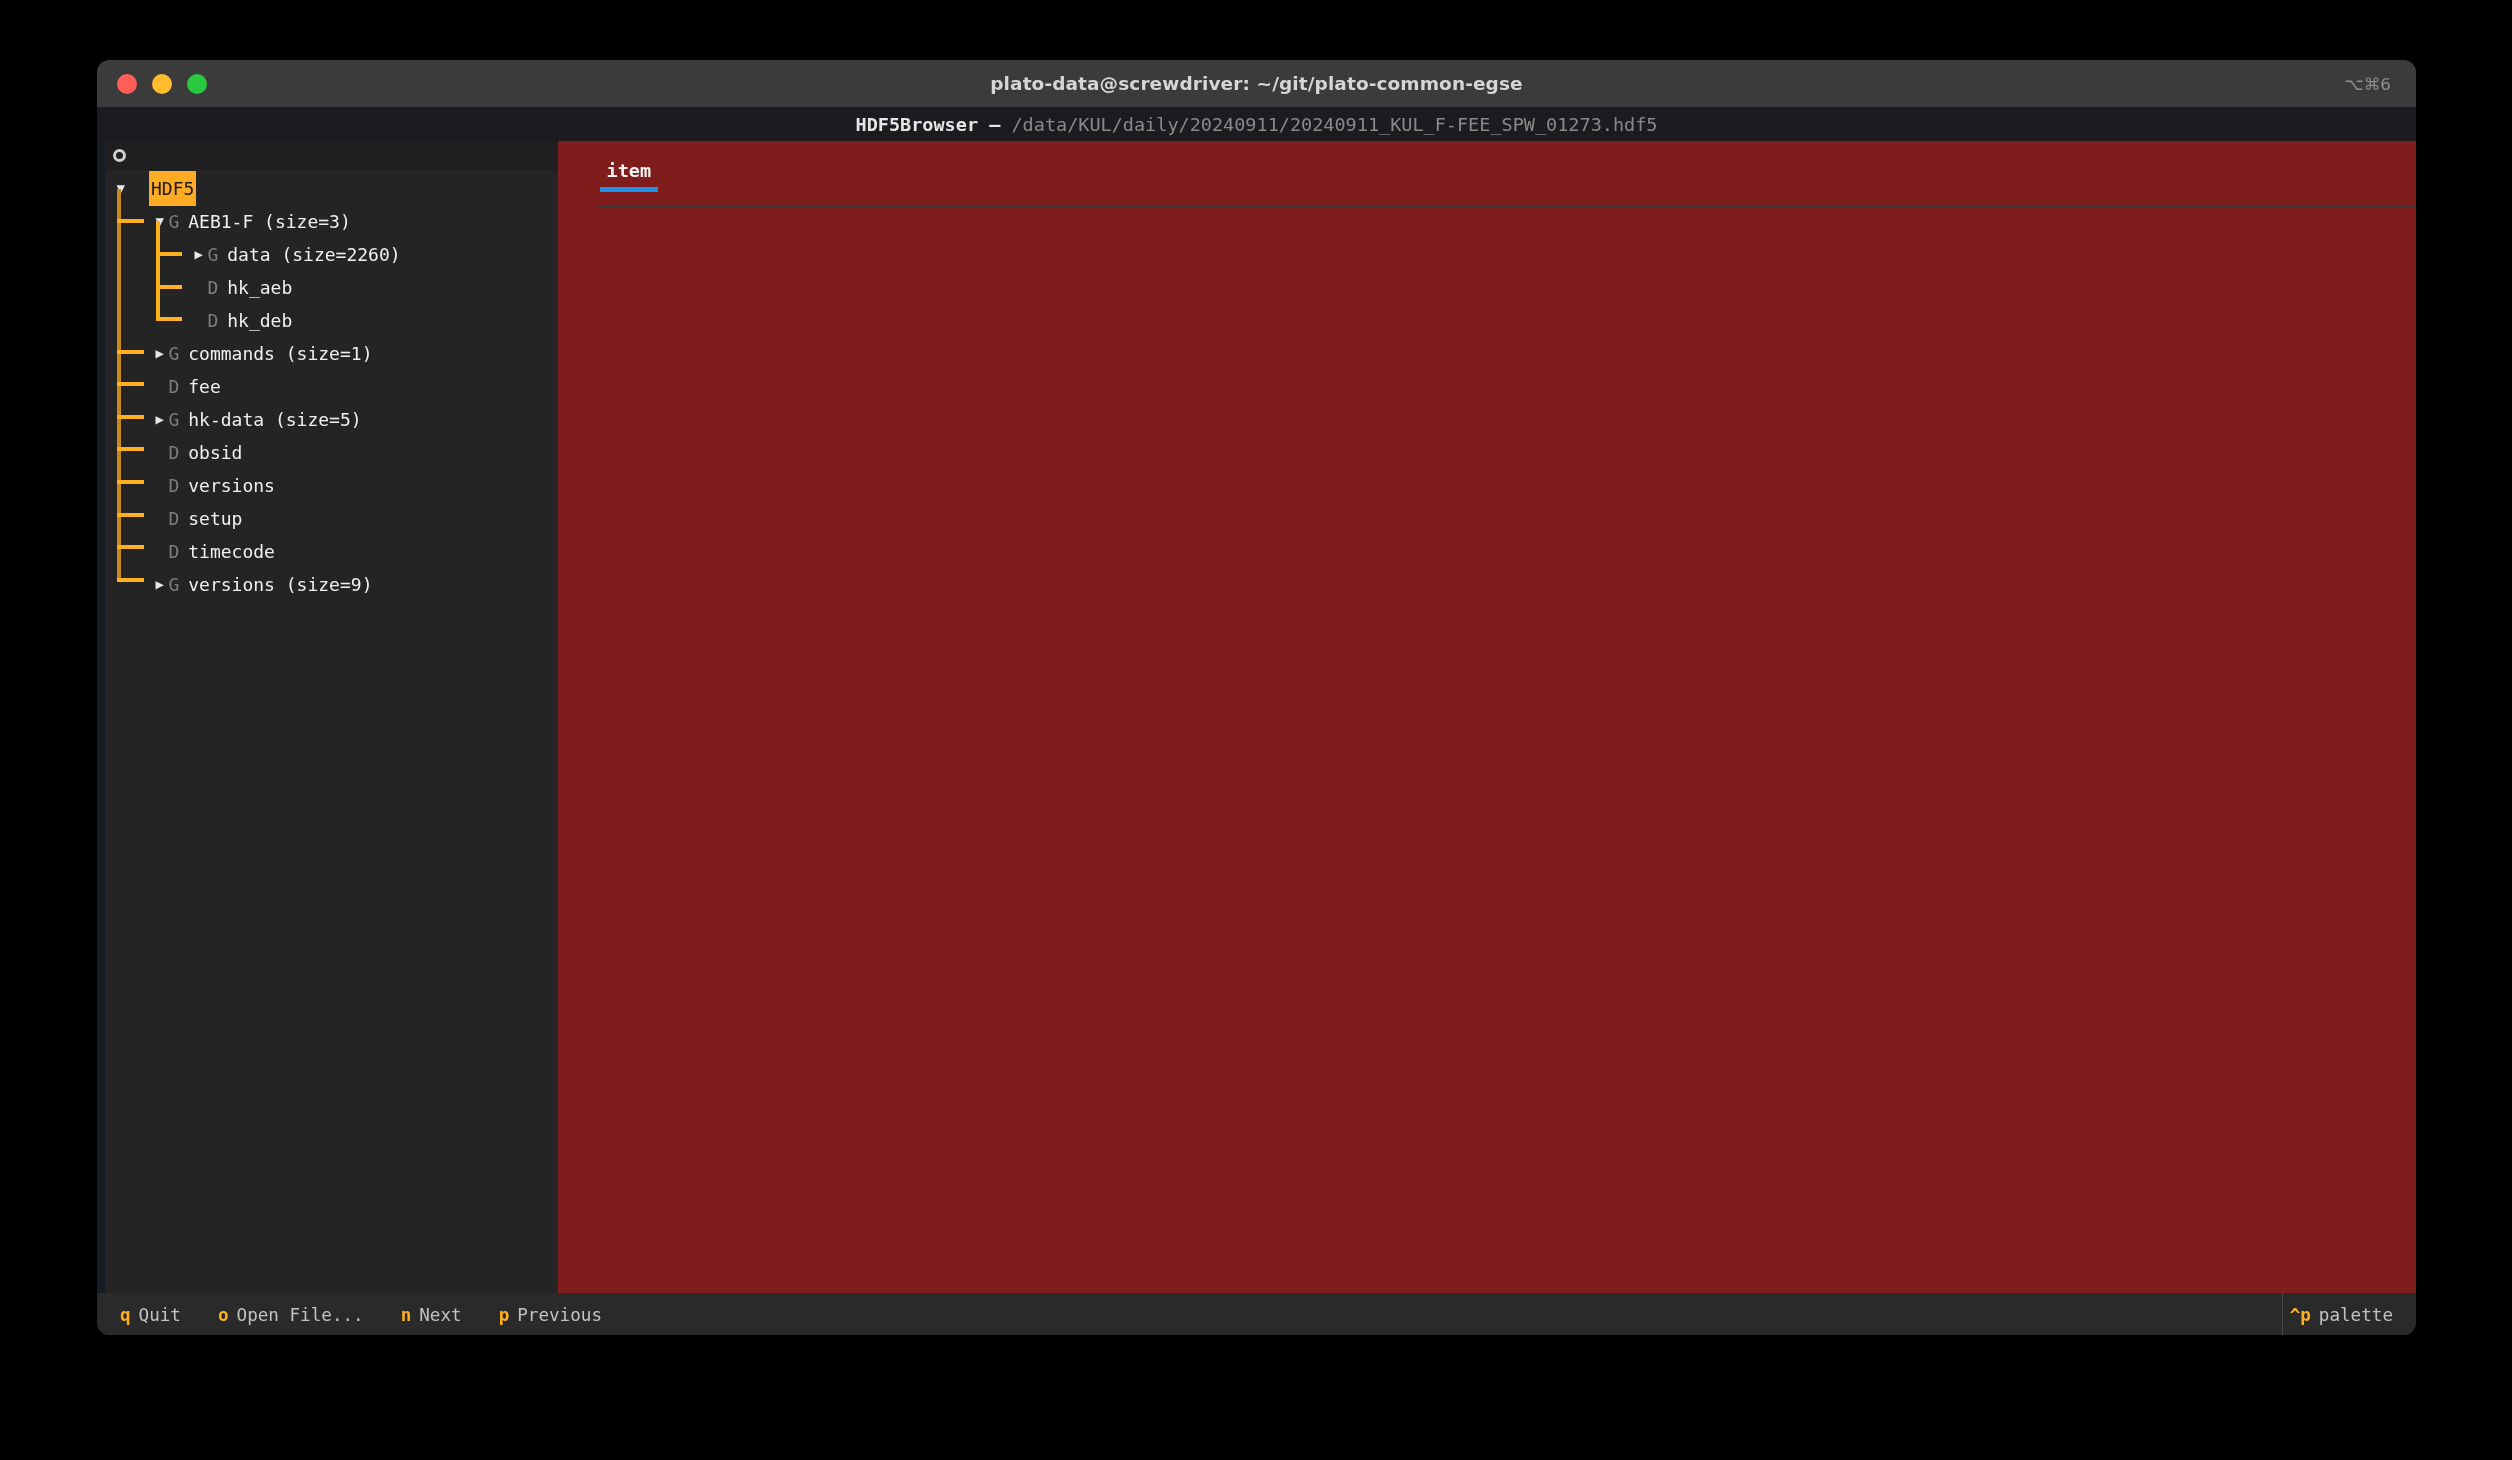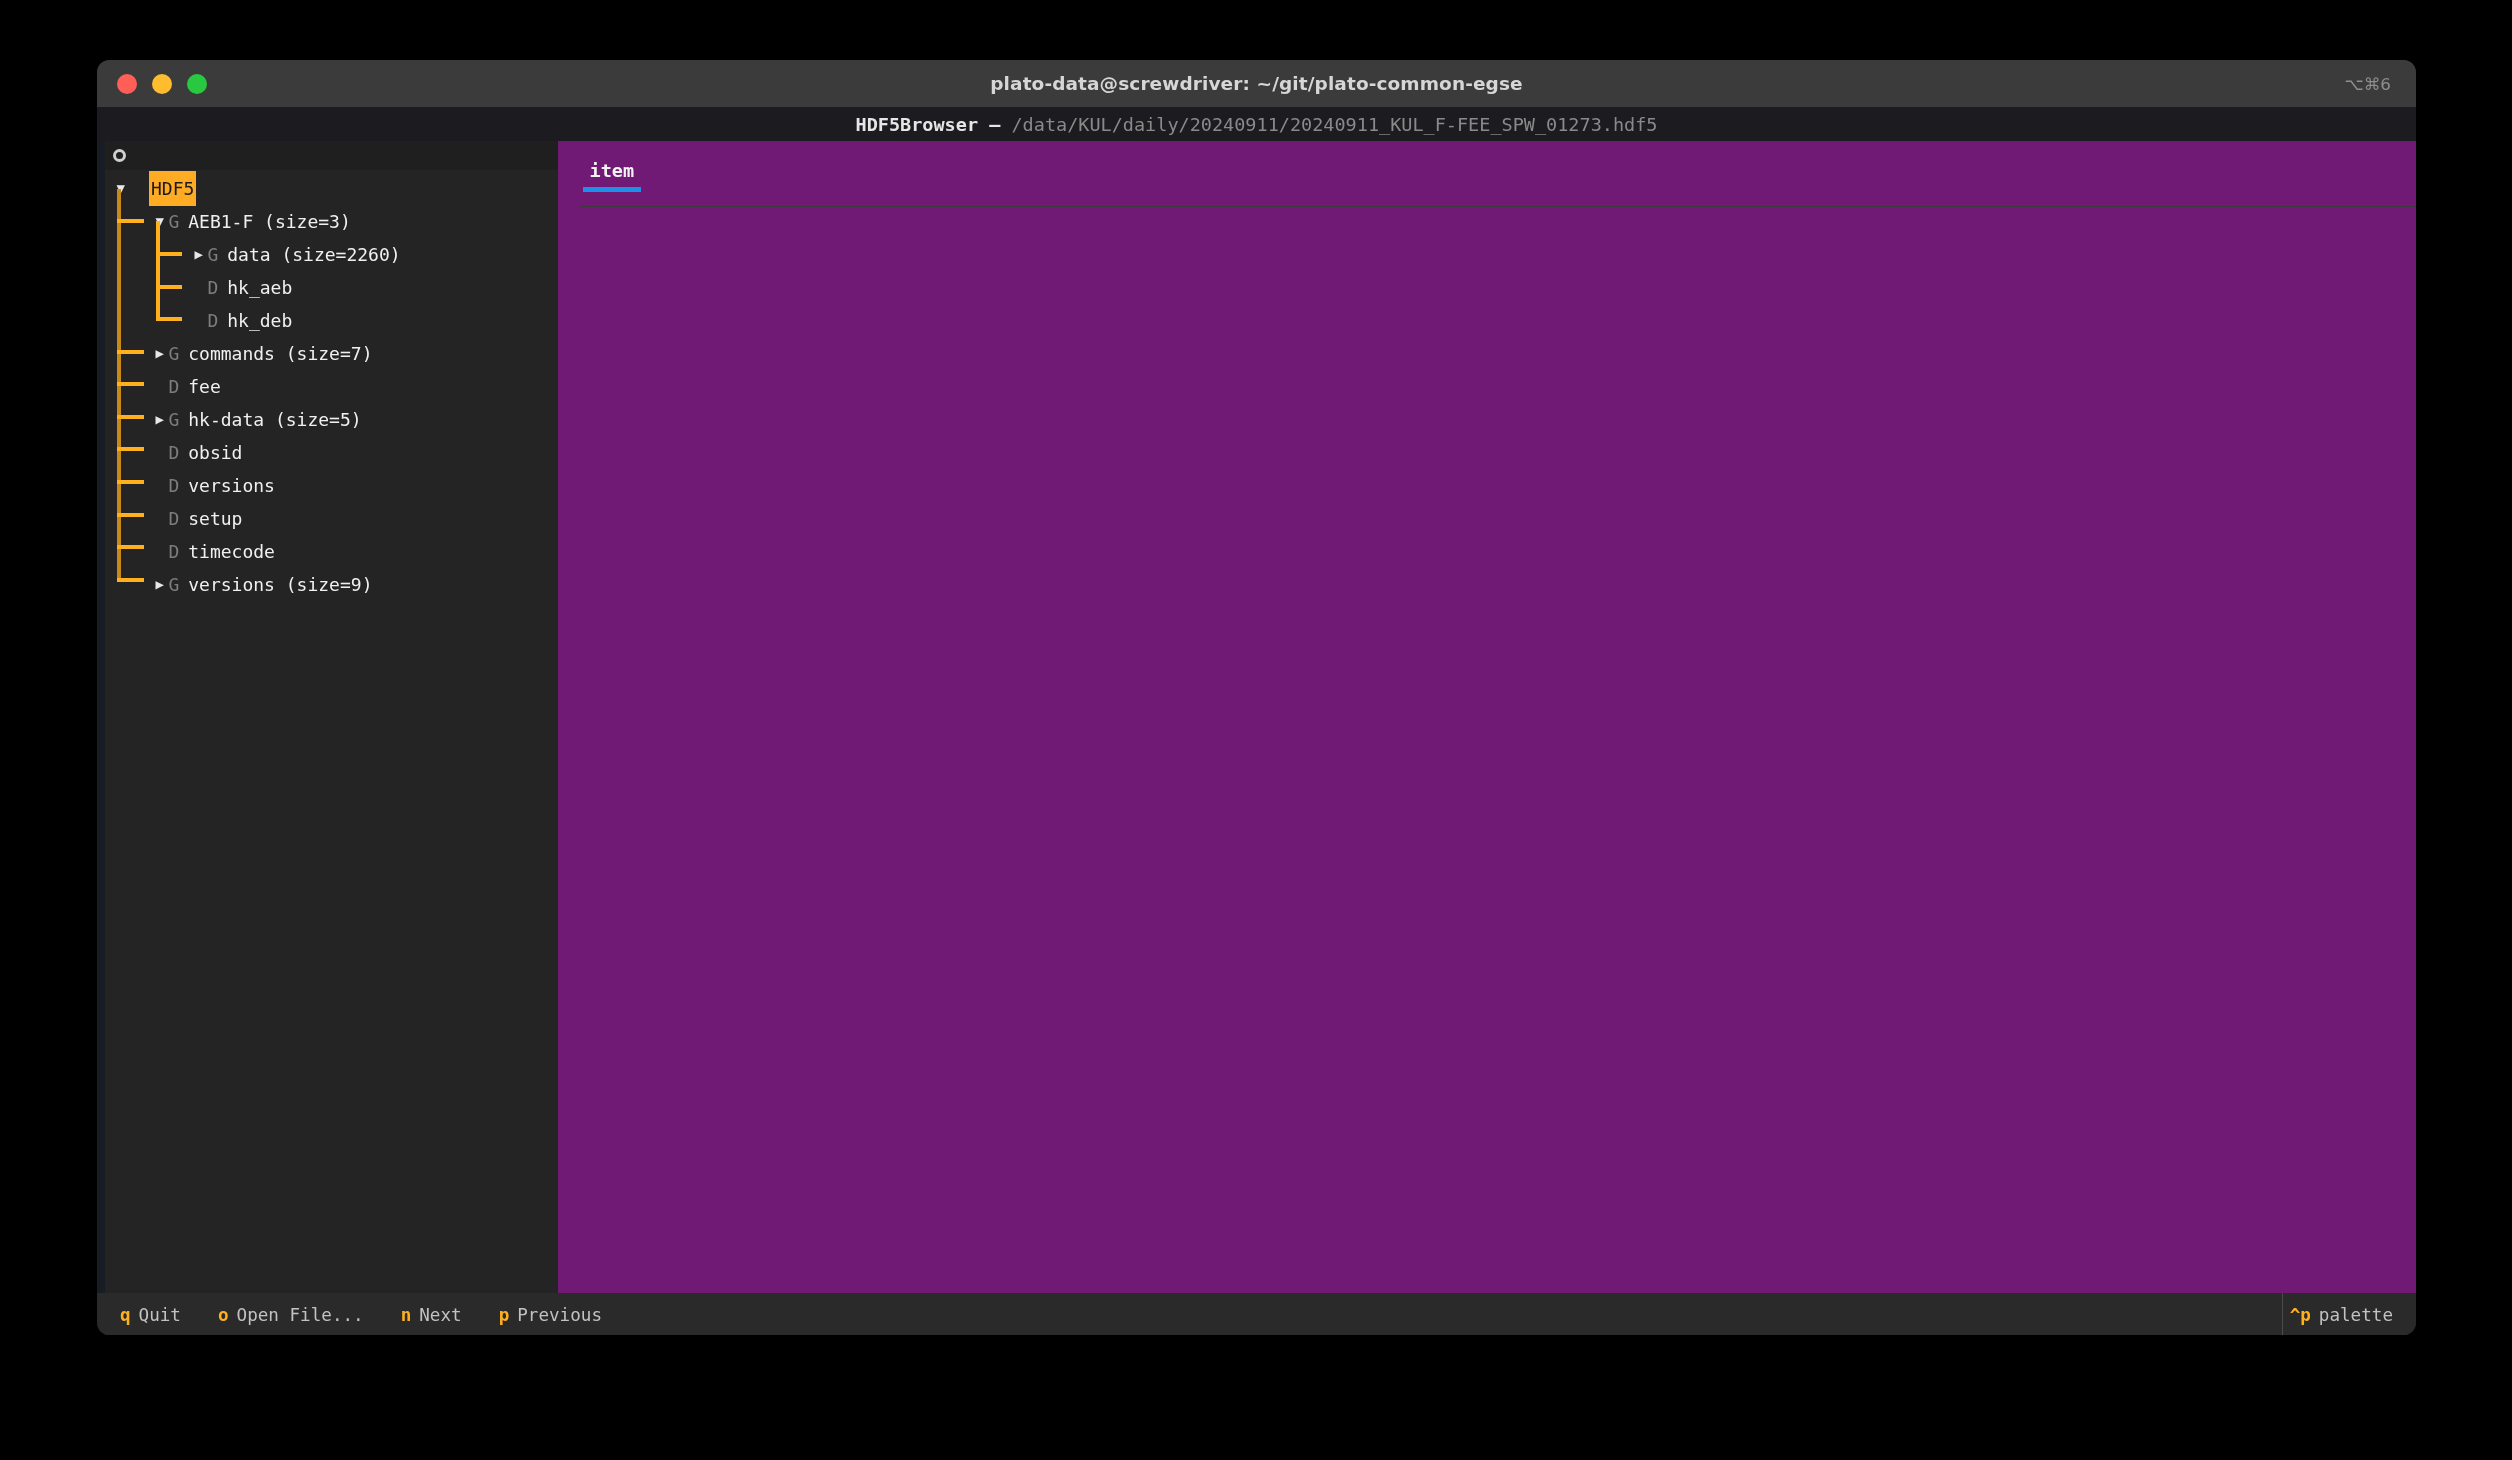--- a/index.html
+++ b/index.html
@@ -248,23 +248,23 @@
   }
   #attr-table tbody tr:last-child td {
     border-bottom: 1.8px solid #cccccc;
   }
   #attr-table .col-name { width: 107px; }
   #attr-table .col-value { width: 86px; }
 
   
   #content-pane {
     flex: 1;
-    background: #701a75;
-    position: relative;
-    padding-left: 22px;
+    background: #7f1d1d;
+    position: relative;
+    padding-left: 39px;
     text-align: center;
   }
   #tabbar {
     position: relative;
     height: 65px;
     border-bottom: 1.8px solid #3a3a3a;
     display: flex;
     align-items: flex-start;
   }
   .tab {
@@ -362,21 +362,21 @@
         <div id="tree-toolbar">
           <span class="ring-icon"></span>
         </div>
 
         <div id="tree">
             <div class="tree-row"><span class="indent" style="width: 7px;"></span><span class="caret">▼</span><span class="kind hidden">X</span><span class="node-label root-selected">HDF5</span></div>
             <div class="tree-row"><span class="indent" style="width: 46px;"></span><span class="caret">▼</span><span class="kind">G</span><span class="node-label">AEB1-F (size=3)</span></div>
             <div class="tree-row"><span class="indent" style="width: 85px;"></span><span class="caret">▶</span><span class="kind">G</span><span class="node-label">data (size=2260)</span></div>
             <div class="tree-row"><span class="indent" style="width: 85px;"></span><span class="caret blank">▶</span><span class="kind">D</span><span class="node-label">hk_aeb</span></div>
             <div class="tree-row"><span class="indent" style="width: 85px;"></span><span class="caret blank">▶</span><span class="kind">D</span><span class="node-label">hk_deb</span></div>
-            <div class="tree-row"><span class="indent" style="width: 46px;"></span><span class="caret">▶</span><span class="kind">G</span><span class="node-label">commands (size=7)</span></div>
+            <div class="tree-row"><span class="indent" style="width: 46px;"></span><span class="caret">▶</span><span class="kind">G</span><span class="node-label">commands (size=1)</span></div>
             <div class="tree-row"><span class="indent" style="width: 46px;"></span><span class="caret blank">▶</span><span class="kind">D</span><span class="node-label">fee</span></div>
             <div class="tree-row"><span class="indent" style="width: 46px;"></span><span class="caret">▶</span><span class="kind">G</span><span class="node-label">hk-data (size=5)</span></div>
             <div class="tree-row"><span class="indent" style="width: 46px;"></span><span class="caret blank">▶</span><span class="kind">D</span><span class="node-label">obsid</span></div>
             <div class="tree-row"><span class="indent" style="width: 46px;"></span><span class="caret blank">▶</span><span class="kind">D</span><span class="node-label">versions</span></div>
             <div class="tree-row"><span class="indent" style="width: 46px;"></span><span class="caret blank">▶</span><span class="kind">D</span><span class="node-label">setup</span></div>
             <div class="tree-row"><span class="indent" style="width: 46px;"></span><span class="caret blank">▶</span><span class="kind">D</span><span class="node-label">timecode</span></div>
             <div class="tree-row"><span class="indent" style="width: 46px;"></span><span class="caret">▶</span><span class="kind">G</span><span class="node-label">versions (size=9)</span></div>
             <div class="guide-v" style="left: 12.3px; top: 18.5px; height: 393px;"></div>
             <div class="guide-h" style="left: 12.3px; top: 49px; width: 26.4px;"></div>
             <div class="guide-h" style="left: 12.3px; top: 180px; width: 26.4px;"></div>

